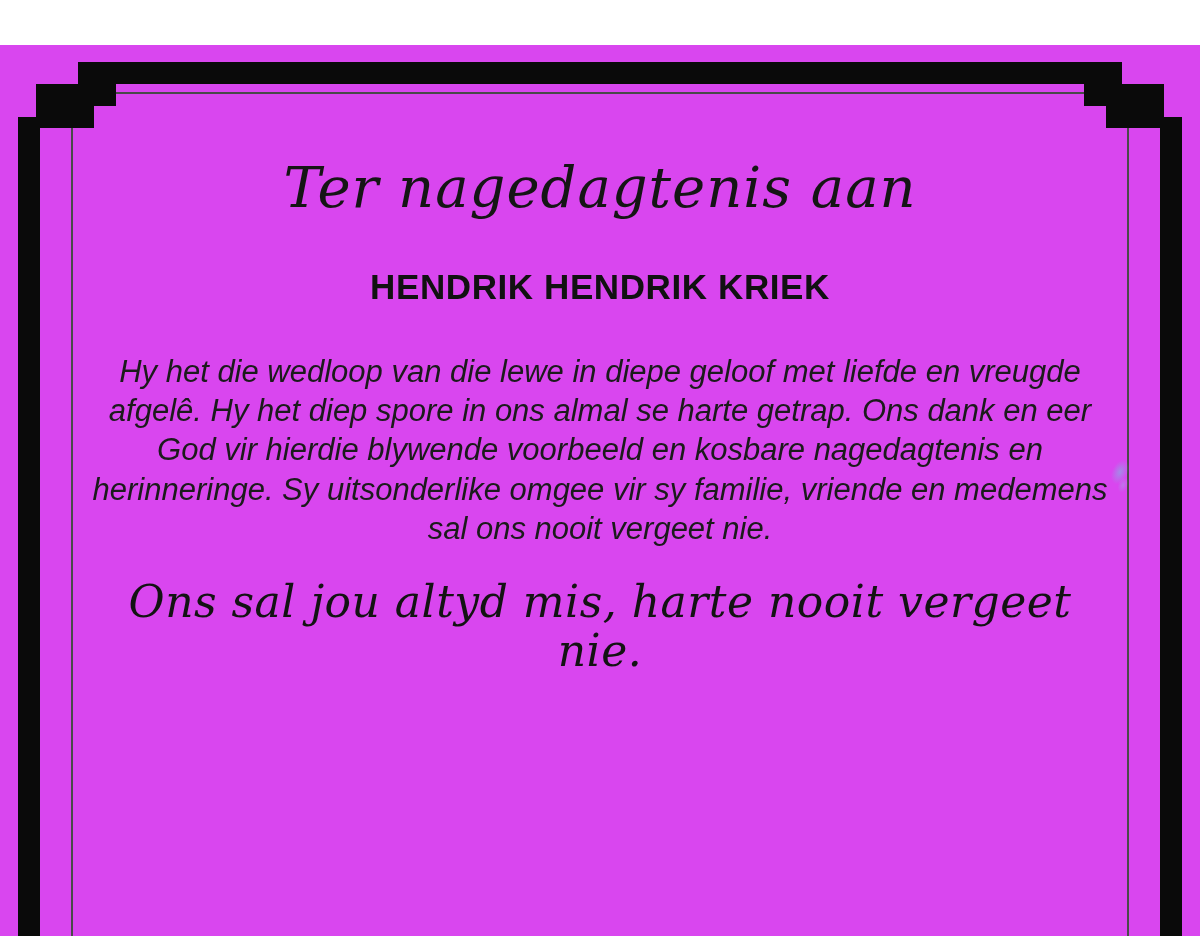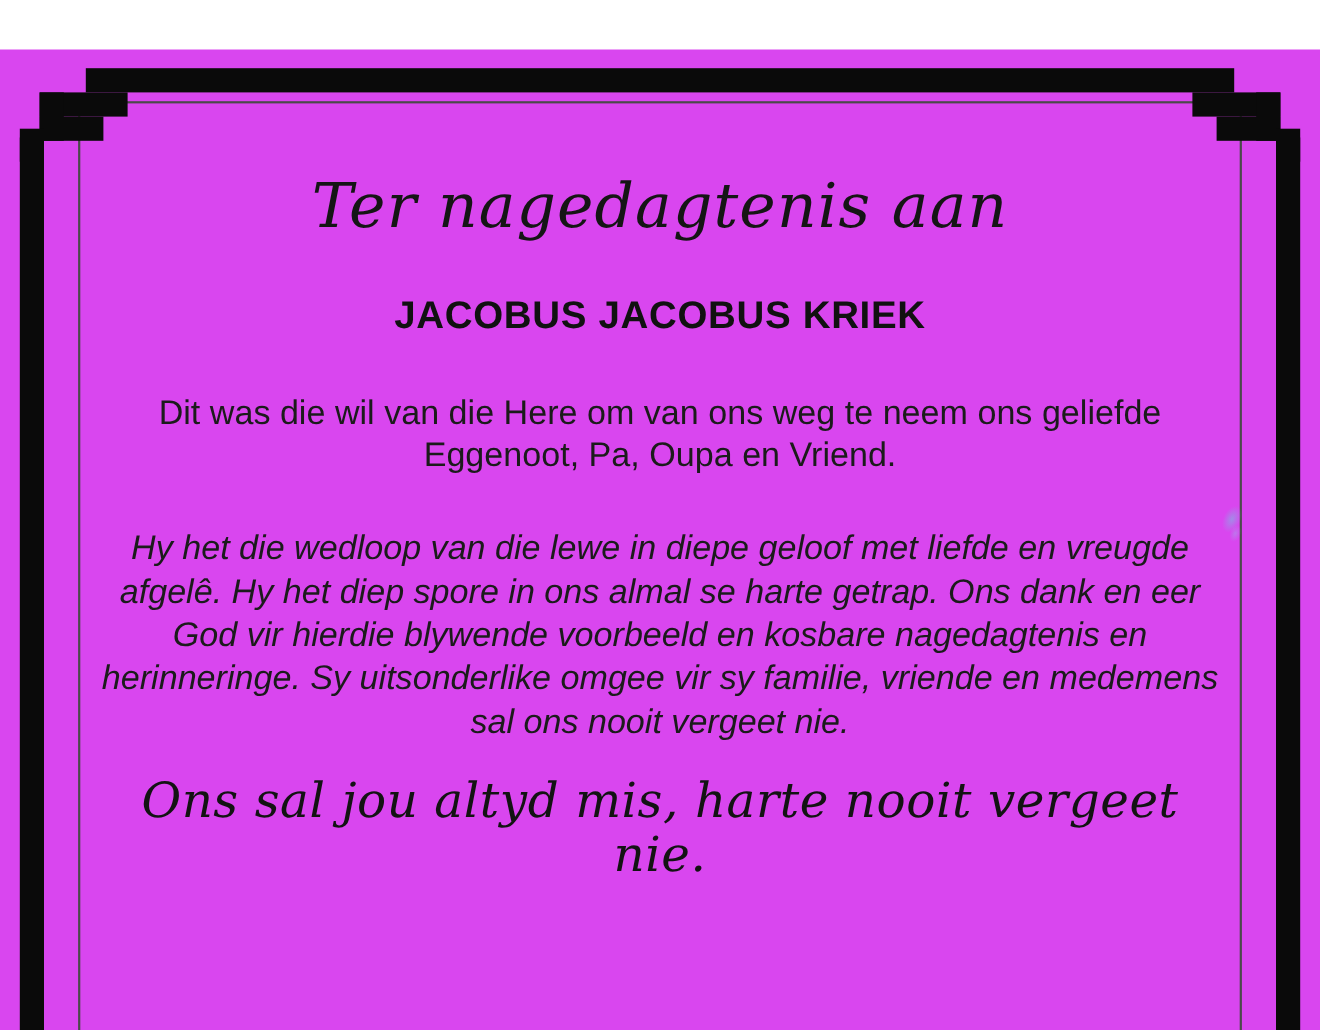--- a/index.html
+++ b/index.html
@@ -163,24 +163,23 @@
   <div class="bar tr-step-d"></div>
   <div class="bar tr-notch"></div>
 
   <div class="artifact"></div>
   <div class="artifact2"></div>
 
   <div id="content">
 
     <div class="script-head">Ter nagedagtenis aan</div>
 
-    <div class="name">JACOBUS JACOBUS KRIEK</div>
+    <div class="name">HENDRIK HENDRIK KRIEK</div>
 
 
-    <div class="para para-1">Dit was die wil van die Here om van ons weg te neem ons geliefde Eggenoot, Pa, Oupa en Vriend.</div>
 
     <div class="para para-2">Hy het die wedloop van die lewe in diepe geloof met liefde en vreugde afgelê. Hy het diep spore in ons almal se harte getrap. Ons dank en eer God vir hierdie blywende voorbeeld en kosbare nagedagtenis en herinneringe. Sy uitsonderlike omgee vir sy familie, vriende en medemens sal ons nooit vergeet nie.</div>
 
 
     <div class="script-foot">Ons sal jou altyd mis, harte nooit vergeet nie.</div>
 
   </div>
 </div>
 
 </body></html>

